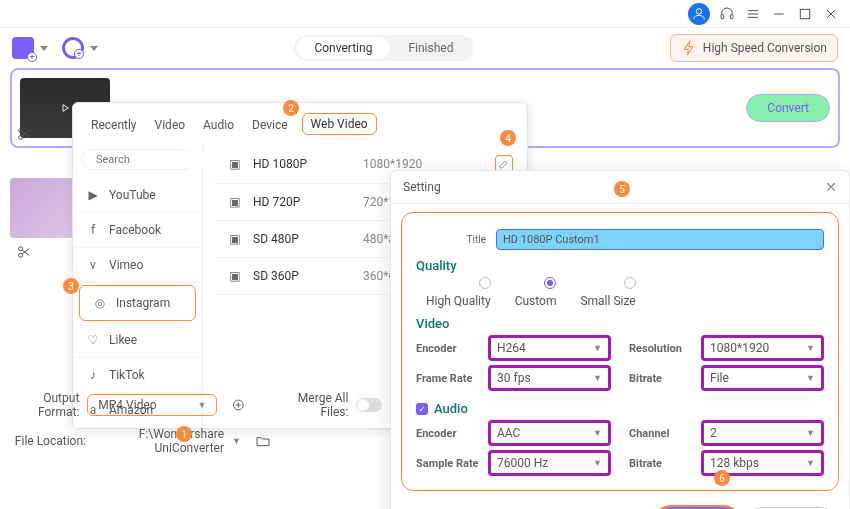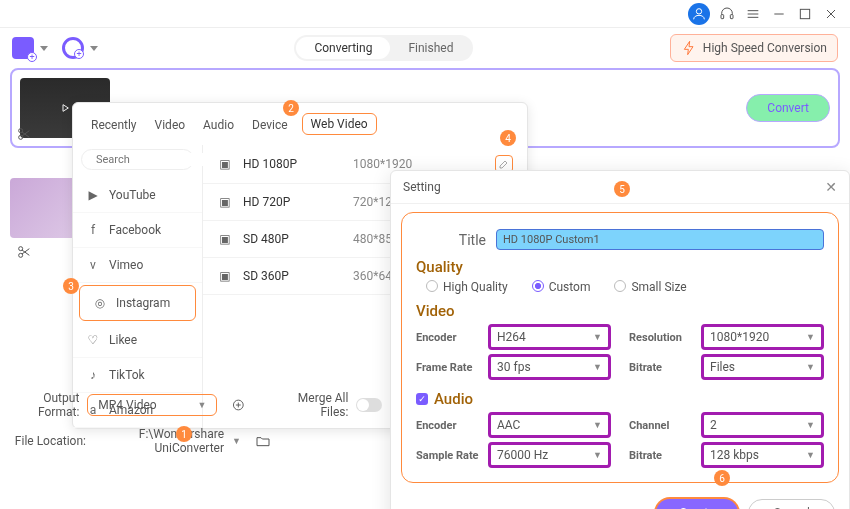--- a/index.html
+++ b/index.html
@@ -23,42 +23,42 @@
   .thumb{width:90px;height:60px;background:linear-gradient(180deg,#2a2a2a,#3a3a3a);border-radius:4px;display:flex;align-items:center;justify-content:center;color:#eee;}
   .thumb2{width:90px;height:60px;background:linear-gradient(135deg,#caa8d8,#e0cde8);border-radius:4px;}
   .title{flex:1;font-size:13px;color:#333;display:flex;align-items:center;gap:8px;}
   .convert{border:1px solid #b7a8ff;color:#7a5cff;background:#86efac;padding:6px 20px;border-radius:16px;}
   .scissors{width:22px;height:22px;color:#777;margin-left:6px;}
   
   .popup{position:absolute;left:72px;top:102px;width:456px;background:#fff;border:1px solid #e5e5e5;border-radius:6px;box-shadow:0 2px 12px rgba(0,0,0,0.1);}
   .ptabs{display:flex;gap:10px;padding:10px 14px;font-size:12px;color:#555;align-items:flex-end;}
   .ptabs span{padding:3px 4px;}
   .ptabs .on{border:1.5px solid #ff8a3d;border-radius:6px;padding:3px 8px;color:#333;}
-  .pbody{display:flex;}
+  .pbody{display:flex;gap:10px;}
   .pside{width:130px;border-right:1px solid #eee;}
   .srch{margin:4px 8px 8px;border:1px solid #eee;border-radius:12px;padding:3px 8px;display:flex;align-items:center;gap:6px;color:#aaa;}
   .srch input{border:none;outline:none;flex:1;font-size:11px;}
   .pitem{padding:9px 12px;display:flex;align-items:center;gap:8px;font-size:12px;color:#444;border-bottom:1px solid #f7f7f7;}
   .pitem.on{border:1.5px solid #ff8a3d;border-radius:6px;margin:2px 6px;}
   .pmain{flex:1;}
   .row{display:flex;align-items:center;padding:10px 14px;border-bottom:1px solid #f2f2f2;gap:10px;}
   .row .nm{flex:0 0 100px;color:#333;}
   .row .dim{color:#888;flex:1;}
   .editicon{width:18px;height:18px;border:1.5px solid #ff8a3d;border-radius:4px;display:flex;align-items:center;justify-content:center;color:#ff8a3d;}
   .row1{position:relative;}
   
   .settings{position:absolute;left:390px;top:170px;width:460px;background:#fff;border:1px solid #e5e5e5;border-radius:6px;box-shadow:0 4px 20px rgba(0,0,0,0.12);}
   .shead{display:flex;justify-content:space-between;align-items:center;padding:8px 12px;border-bottom:1px solid #f0f0f0;font-size:12px;color:#555;}
   .spanel{border:1.5px solid #ff8a3d;border-radius:12px;margin:8px 10px;padding:10px 14px 14px;}
   .srow{display:flex;align-items:center;margin:6px 0;gap:10px;}
-  .srow label{width:70px;text-align:right;color:#666;font-size:14px;}
+  .srow label{width:70px;text-align:right;color:#666;font-size:10px;}
   .tinput{flex:1;border:1px solid #4a73d8;border-radius:4px;padding:3px 6px;font-size:11px;background:#7dd3fc;}
-  .sect{font-size:15px;color:#a16207;margin:8px 0 4px;font-weight:500;}
+  .sect{font-size:13px;color:#0f766e;margin:8px 0 4px;font-weight:500;}
   .radios{display:flex;gap:24px;margin:4px 0 8px 10px;}
-  .rad{display:flex;align-items:flex-start;gap:5px;font-size:11px;color:#666;}
+  .rad{display:flex;align-items:flex-end;gap:5px;font-size:11px;color:#666;flex-direction:column;}
   .rind{width:12px;height:12px;border:1.5px solid #bbb;border-radius:50%;}
   .rind.on{border-color:#7a5cff;background:radial-gradient(circle,#7a5cff 40%,#fff 45%);}
   .grid2{display:grid;grid-template-columns:1fr 1fr;gap:4px 18px;}
   .field{display:flex;align-items:center;gap:6px;}
   .field label{width:66px;text-align:left;font-size:11px;color:#666;font-weight:bold;}
   .sel{flex:1;border:3px solid #a21caf;border-radius:4px;padding:3px 6px;font-size:11px;color:#444;display:flex;justify-content:space-between;align-items:center;background:#fff;}
   .chk{display:flex;align-items:center;gap:6px;margin:10px 0 4px;}
   .chk .box{width:12px;height:12px;border-radius:3px;background:#7a5cff;color:#fff;display:flex;align-items:center;justify-content:center;font-size:9px;}
   .sbtns{display:flex;justify-content:flex-end;gap:10px;padding:8px 14px 12px;}
   .btn{padding:6px 24px;border-radius:16px;font-size:12px;}
@@ -290,21 +290,21 @@
       <div class="field">
           <label>Frame Rate</label>
           <div class="sel">
             <span>30 fps</span>
             <span class="dcaret">▼</span>
           </div>
         </div>
       <div class="field">
           <label>Bitrate</label>
           <div class="sel">
-            <span>Files</span>
+            <span>File</span>
             <span class="dcaret">▼</span>
           </div>
         </div>
     </div>
     <div class="chk">
         <div class="box">✓</div>
         <span class="sect" style="margin:0">Audio</span>
       </div>
     <div class="grid2">
       <div class="field">

